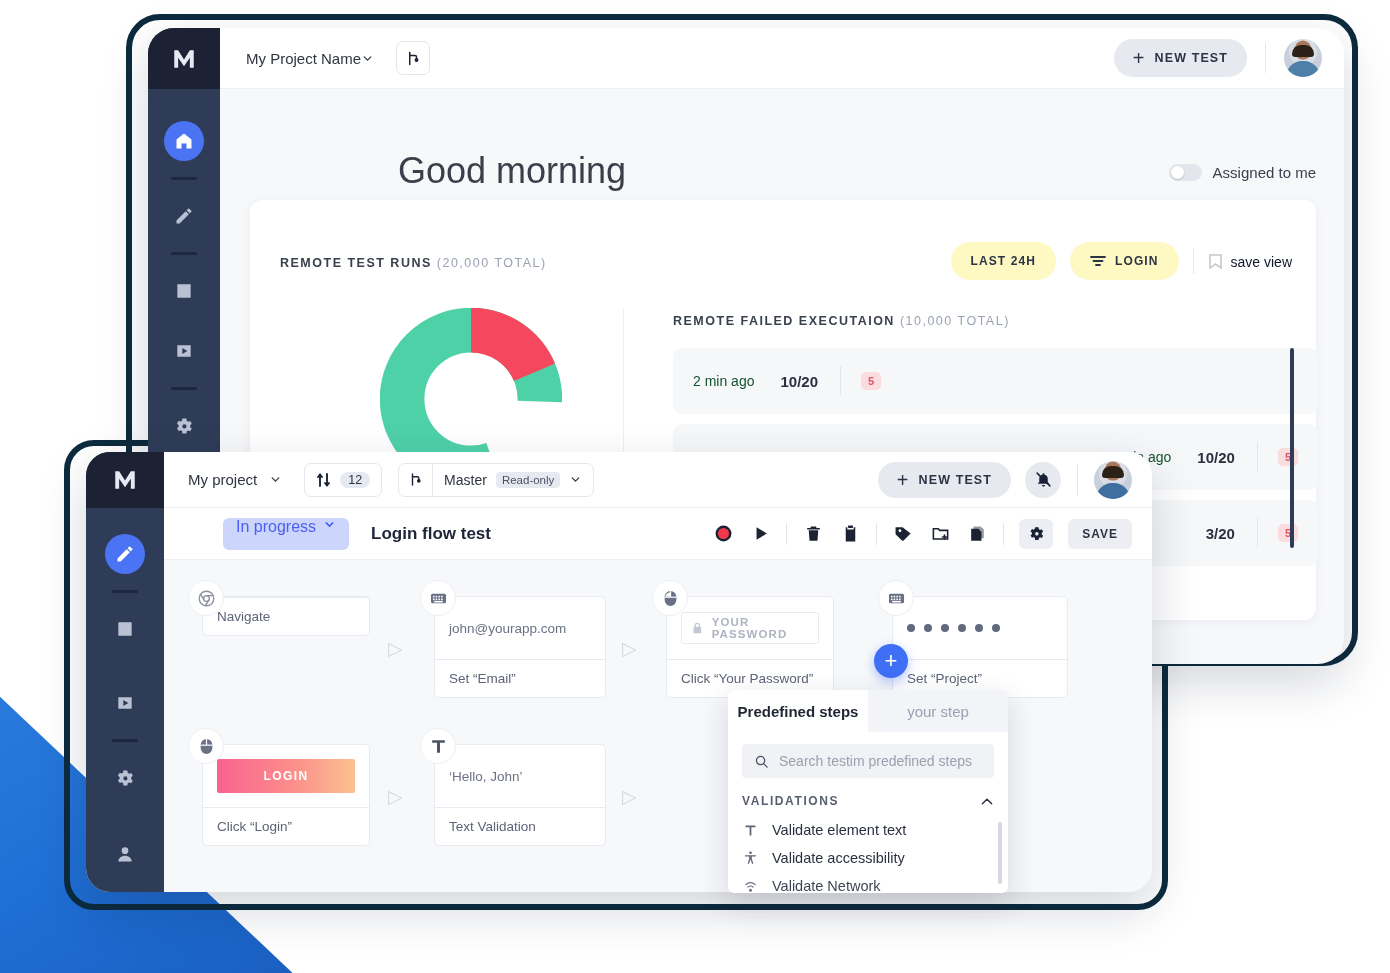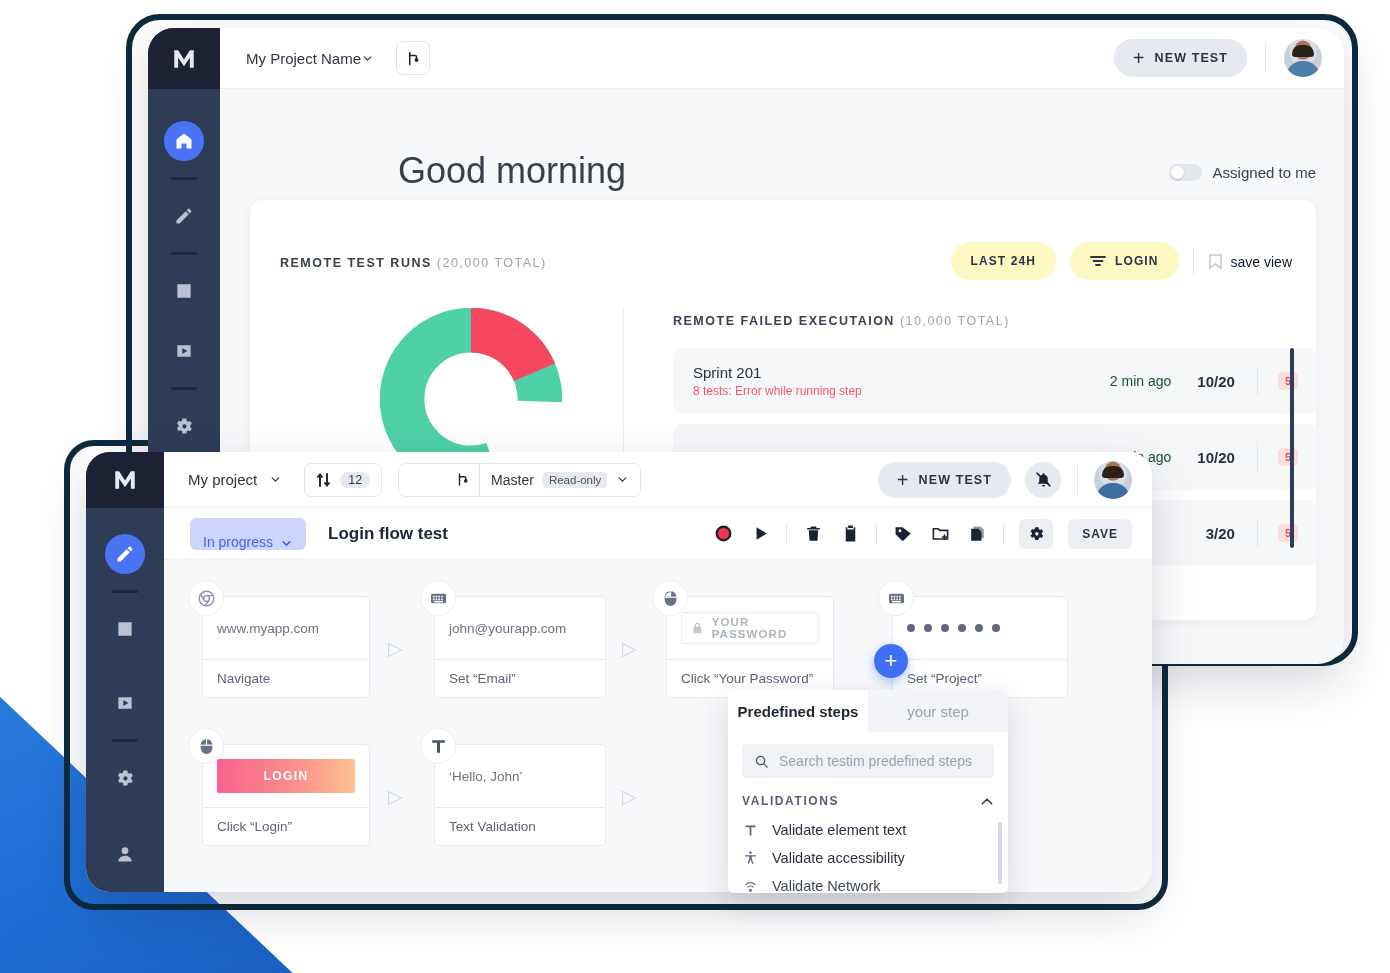--- a/index.html
+++ b/index.html
@@ -145,40 +145,40 @@
     padding: 3px 7px;
   }
   .scroll-track { position: absolute; width: 4px; border-radius: 2px; background: #2e3c57; }
 
   .app-level { font-size: 12.5px; font-weight: 700; letter-spacing: 1.5px; color: #39404e; margin-top: 30px; }
 
   
   .status-pill {
     background: #ccd5fb; color: #4b5ff0;
     border-radius: 6px; height: 32px;
-    display: inline-flex; align-items: flex-end; gap: 7px;
-    padding: 0 13px; font-size: 14px;
+    display: inline-flex; align-items: flex-start; gap: 7px;
+    padding: 0 13px; font-size: 16px; margin-left: 33px;
   }
   .test-title { font-size: 17px; font-weight: 700; color: #20263a; }
   .tool-icon { width: 22px; height: 22px; color: #1b2233; display:flex; align-items:center; justify-content:center; }
   .tool-icon svg { width: 19px; height: 19px; }
   .tool-sep { width: 1px; height: 22px; background: #e3e6ec; }
   .gear-box { width: 34px; height: 30px; background: #eceef3; border-radius: 6px; display:flex; align-items:center; justify-content:center; }
   .save-box { height: 30px; background: #eceef3; border-radius: 6px; display:flex; align-items:center; padding: 0 14px;
               font-size: 12px; font-weight: 700; letter-spacing: 1px; color: #2b3445; }
 
   .branch-count {
     display: inline-flex; align-items: center; gap: 8px;
     border: 1px solid #e3e6ec; border-radius: 7px;
     height: 34px; padding: 0 11px;
   }
   .count-bub { background: #e7e9f0; border-radius: 10px; padding: 1px 8px; font-size: 12.5px; color: #2b3445; }
   .branch-box {
     display: inline-flex; align-items: center;
-    border: 1px solid #e3e6ec; border-radius: 7px; height: 34px; overflow: hidden; padding-left: 47px;
+    border: 1px solid #e3e6ec; border-radius: 7px; height: 34px; overflow: hidden;
   }
   .branch-box .bb-ico { width: 34px; height: 100%; display:flex; align-items:center; justify-content:center; border-right: 1px solid #e3e6ec; }
   .branch-box .bb-txt { display:flex; align-items:center; gap: 9px; padding: 0 11px; font-size: 14px; color: #2e3440; }
   .readonly-tag { background: #e7e9f0; border-radius: 4px; font-size: 11.5px; color: #4a5165; padding: 2px 6px; }
 
   .canvas { position: absolute; background: #f7f8fa; overflow: hidden; }
 
   .step { position: absolute; width: 168px; }
   .step-card {
     border: 1px solid #e7eaf0; border-radius: 5px; background: #fff;
@@ -365,24 +365,20 @@
       </div>
 
       <div style="position:absolute; left:373px; top:108px; width:1px; height:256px; background:#edeff3;"></div>
 
       <div class="sec-title" style="position:absolute; left:423px; top:114px;">
         <span>REMOTE FAILED EXECUTAION</span>
         <span class="muted">(10,000 TOTAL)</span>
       </div>
 
       <div class="run-row" style="left:423px; top:148px; width:645px; height:66px; position:absolute;">
-        <div style="flex:1">
-          <div class="run-name">Sprint 201</div>
-          <div class="run-err">8 tests: Error while running step</div>
-        </div>
         <div class="run-time" style="margin-right:26px">2 min ago</div>
         <div class="run-count" style="margin-right:22px">10/20</div>
         <div class="divider-v" style="height:30px; margin-right:20px"></div>
         <div class="badge-red">5</div>
       </div>
 
       <div class="run-row" style="left:423px; top:224px; width:645px; height:66px; position:absolute;">
         <div style="flex:1">
           <div class="run-name">Admin panel regression</div>
         </div>
@@ -572,23 +568,20 @@
 
       <div class="step" style="left:38px; top:36px;">
         <div class="step-badge">
           <svg viewBox="0 0 24 24" fill="none" stroke="#8a90a0" stroke-width="1.7">
               <circle cx="12" cy="12" r="9.2"></circle>
               <circle cx="12" cy="12" r="3.6"></circle>
               <path d="M12 8.4h8.6M8.9 13.8 4.6 6.9M15.1 13.8l-4.3 7"></path>
             </svg>
         </div>
         <div class="step-card">
-          <div class="step-top">
-            <span class="step-val">www.myapp.com</span>
-          </div>
           <div class="step-bot">Navigate</div>
         </div>
       </div>
       <div class="arrow-sep" style="left:224px; top:77px;">▷</div>
 
       <div class="step" style="left:270px; top:36px; width:172px;">
         <div class="step-badge">
           <svg viewBox="0 0 24 24" fill="#6a7185">
               <rect x="2.5" y="6" width="19" height="12" rx="2"></rect>
               <rect x="5" y="8.6" width="2" height="2" fill="#fff"></rect>

